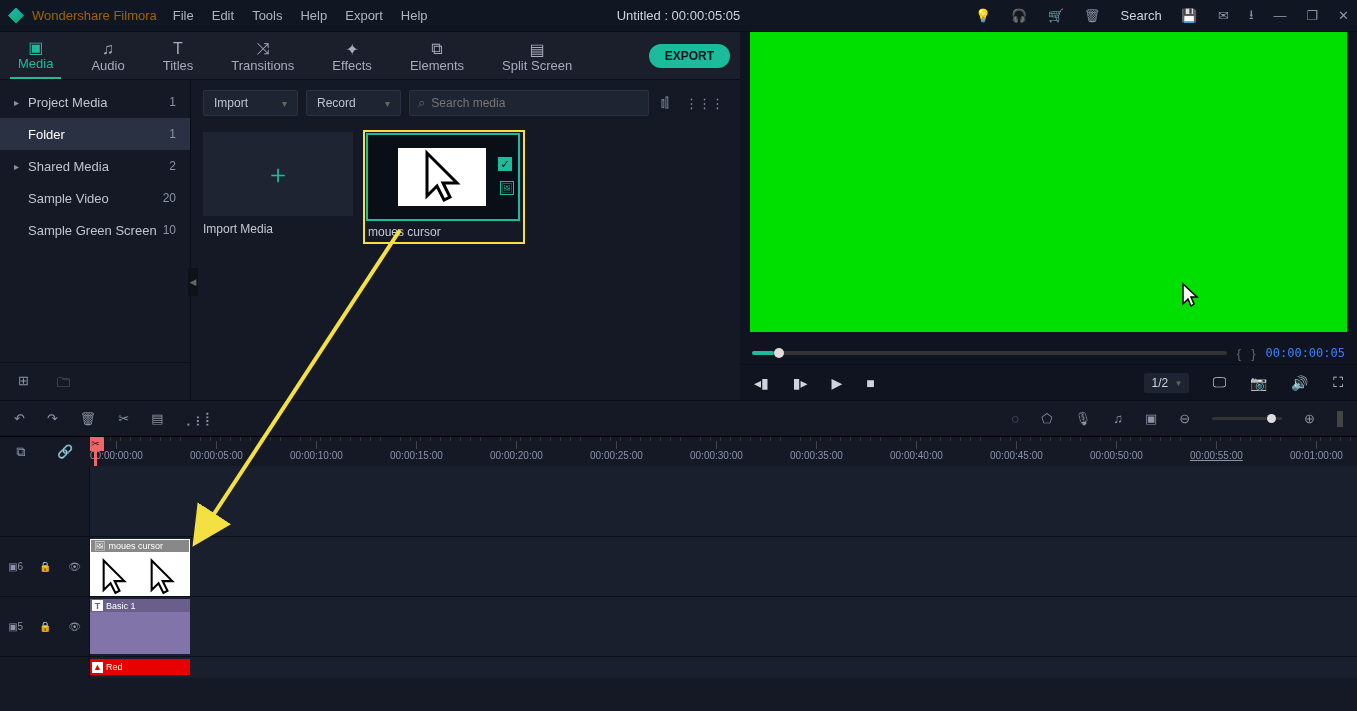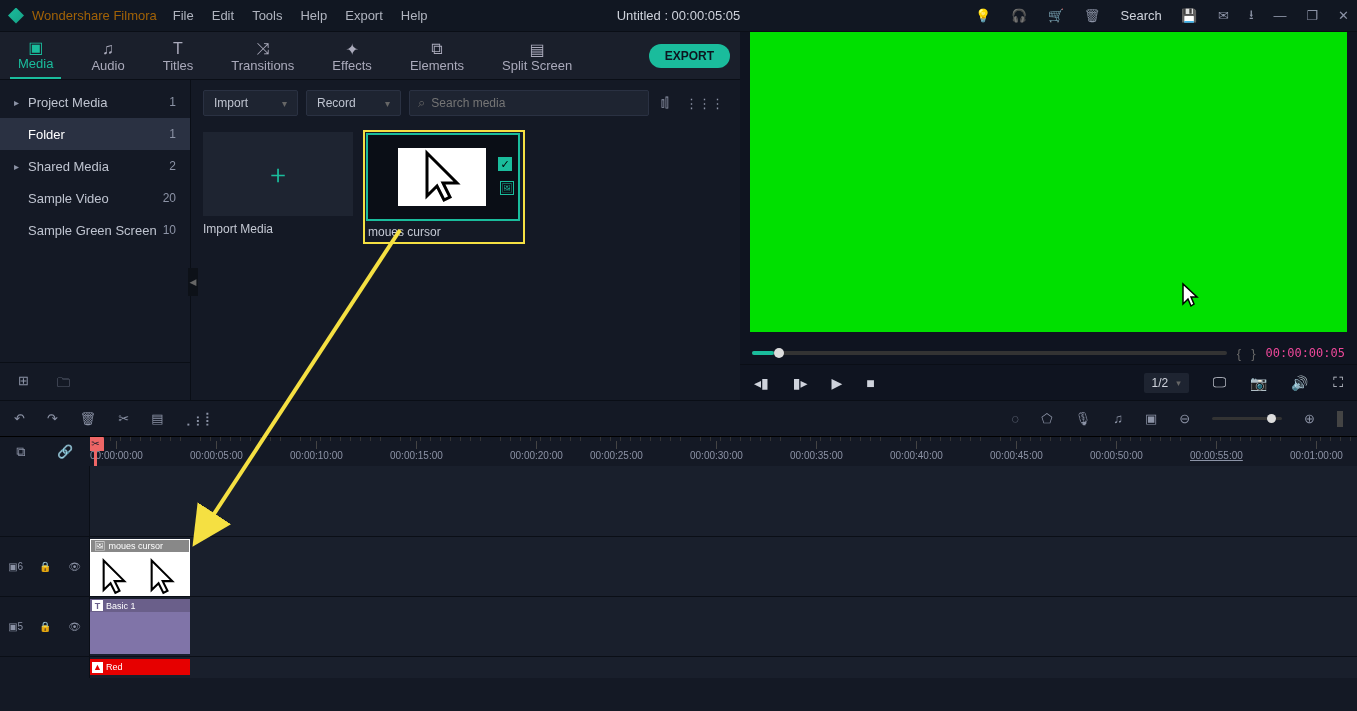--- a/index.html
+++ b/index.html
@@ -63,21 +63,21 @@
   .preview-viewport { flex: 1; display: flex; align-items: flex-start; justify-content: center; padding: 0 10px 0 10px; }
   .green { width: 100%; height: 300px; background: #00e000; position: relative; }
   .subscribe { position:absolute; right: 100px; bottom: 45px; background:#e60000; color:#fff; font-size:22px; padding: 10px 28px; }
   .preview-cursor { position:absolute; right: 145px; bottom: 22px; }
 
   .preview-scrub { height: 22px; display:flex; align-items:center; padding: 0 12px; color:#8c93a6; gap:10px; }
   .scrub-track { flex:1; height:4px; background:#333; border-radius:2px; position:relative; }
   .scrub-fill { position:absolute; left:0; top:0; height:4px; width:22px; background:#1abc9c; border-radius:2px; }
   .scrub-knob { position:absolute; left:22px; top:-3px; width:10px; height:10px; background:#ddd; border-radius:50%; }
   .brace { font-size:13px; color:#666; }
-  .tc { font-size:12px; color:#ec4899; font-family:monospace; }
+  .tc { font-size:12px; color:#3b82f6; font-family:monospace; }
 
   .preview-ctrl { height: 36px; display:flex; align-items:center; padding: 0 14px; gap:24px; color:#cfd3dc; border-top:1px solid #0a0e16; }
   .preview-ctrl .spacer { flex:1; }
   .ratio { font-size:12px; background:#1e2431; padding:3px 8px; border-radius:2px; display:flex; align-items:center; gap:8px; }
   .pc-ico { cursor:pointer; font-size:14px; }
 
   .timeline-tools { height: 36px; background:#141925; border-top:1px solid #0a0e16; display:flex; align-items:center; padding:0 14px; gap:22px; color:#8c93a6; }
   .timeline-tools .tt-ico { cursor:pointer; }
   .timeline-tools .spacer { flex:1; }
   .zoom-slider { width:70px; height:3px; background:#333; position:relative; border-radius:2px; }
@@ -359,21 +359,21 @@
       <div class="tick" style="left: 300px;"><div class="mark"></div>00:00:15:00</div>
       <div style="position: absolute; top: 0px; left: 310px; width: 1px; height: 4px; background: rgb(51, 51, 51);"></div>
       <div style="position: absolute; top: 0px; left: 320px; width: 1px; height: 4px; background: rgb(51, 51, 51);"></div>
       <div style="position: absolute; top: 0px; left: 330px; width: 1px; height: 4px; background: rgb(51, 51, 51);"></div>
       <div style="position: absolute; top: 0px; left: 340px; width: 1px; height: 4px; background: rgb(51, 51, 51);"></div>
       <div style="position: absolute; top: 0px; left: 350px; width: 1px; height: 4px; background: rgb(51, 51, 51);"></div>
       <div style="position: absolute; top: 0px; left: 360px; width: 1px; height: 4px; background: rgb(51, 51, 51);"></div>
       <div style="position: absolute; top: 0px; left: 370px; width: 1px; height: 4px; background: rgb(51, 51, 51);"></div>
       <div style="position: absolute; top: 0px; left: 380px; width: 1px; height: 4px; background: rgb(51, 51, 51);"></div>
       <div style="position: absolute; top: 0px; left: 390px; width: 1px; height: 4px; background: rgb(51, 51, 51);"></div>
-      <div class="tick" style="left: 400px; margin-left: 20px;"><div class="mark"></div>00:00:20:00</div>
+      <div class="tick" style="left: 400px;"><div class="mark"></div>00:00:20:00</div>
       <div style="position: absolute; top: 0px; left: 410px; width: 1px; height: 4px; background: rgb(51, 51, 51);"></div>
       <div style="position: absolute; top: 0px; left: 420px; width: 1px; height: 4px; background: rgb(51, 51, 51);"></div>
       <div style="position: absolute; top: 0px; left: 430px; width: 1px; height: 4px; background: rgb(51, 51, 51);"></div>
       <div style="position: absolute; top: 0px; left: 440px; width: 1px; height: 4px; background: rgb(51, 51, 51);"></div>
       <div style="position: absolute; top: 0px; left: 450px; width: 1px; height: 4px; background: rgb(51, 51, 51);"></div>
       <div style="position: absolute; top: 0px; left: 460px; width: 1px; height: 4px; background: rgb(51, 51, 51);"></div>
       <div style="position: absolute; top: 0px; left: 470px; width: 1px; height: 4px; background: rgb(51, 51, 51);"></div>
       <div style="position: absolute; top: 0px; left: 480px; width: 1px; height: 4px; background: rgb(51, 51, 51);"></div>
       <div style="position: absolute; top: 0px; left: 490px; width: 1px; height: 4px; background: rgb(51, 51, 51);"></div>
       <div class="tick" style="left: 500px;"><div class="mark"></div>00:00:25:00</div>

